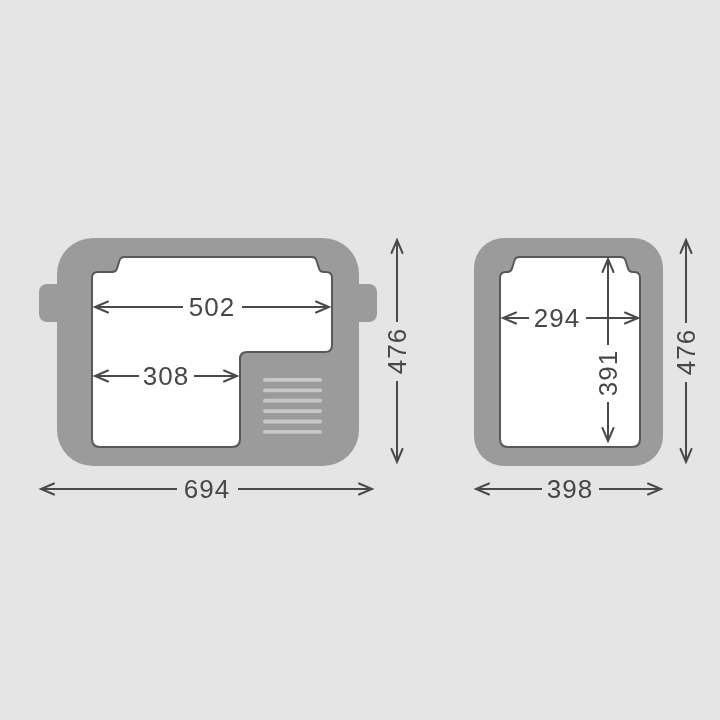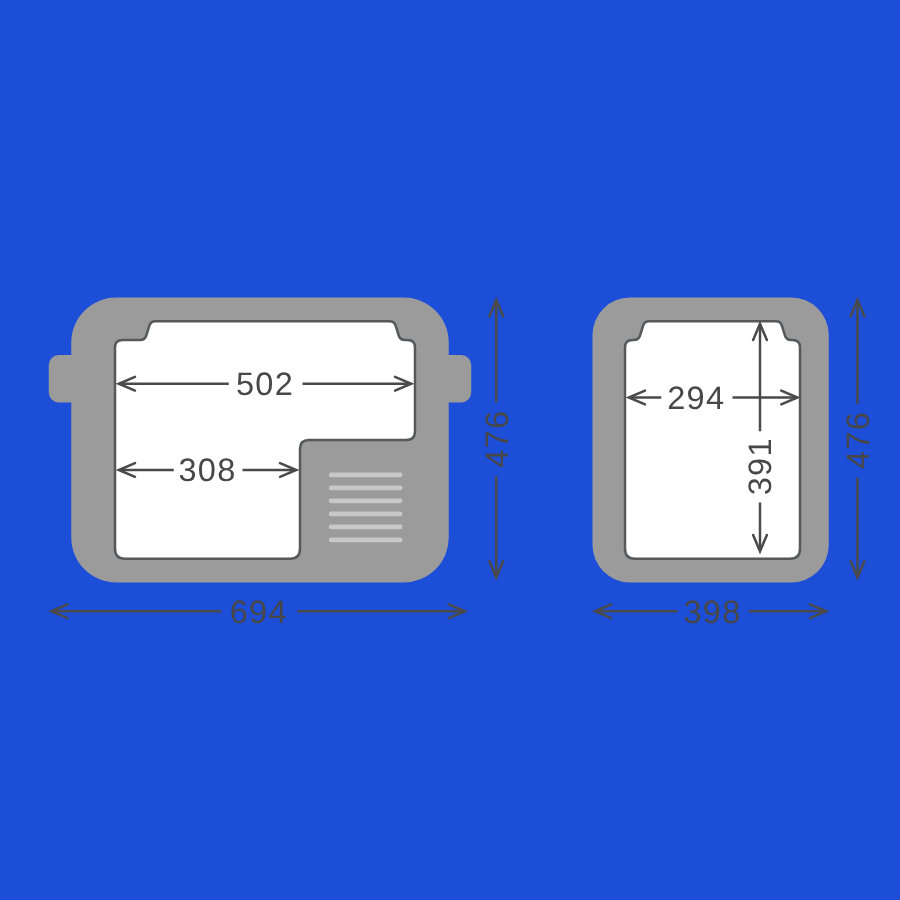--- a/index.html
+++ b/index.html
@@ -8,21 +8,21 @@
     width: 720px;
     height: 720px;
     background: #48714F;
     overflow: hidden;
     font-family: "Liberation Sans", sans-serif;
   }
   .stage {
     position: relative;
     width: 720px;
     height: 720px;
-    background: #1d4ed8;
+    background: #e5e5e5;
   }
   svg { display: block; }
   .body-shape { fill: #9B9B9B; stroke: none; }
   .tab-shape  { fill: #9B9B9B; }
   .cavity     { fill: #FFFFFF; stroke: #57585A; stroke-width: 2; }
   .vent-bar   { fill: #C8C8C8; }
   .dim-line   { stroke: #4A4A4A; stroke-width: 2; fill: none; }
   .dim-head   { stroke: #4A4A4A; stroke-width: 2; fill: none; stroke-linecap: round; stroke-linejoin: miter; }
   .dim-text   {
     fill: #474747;

